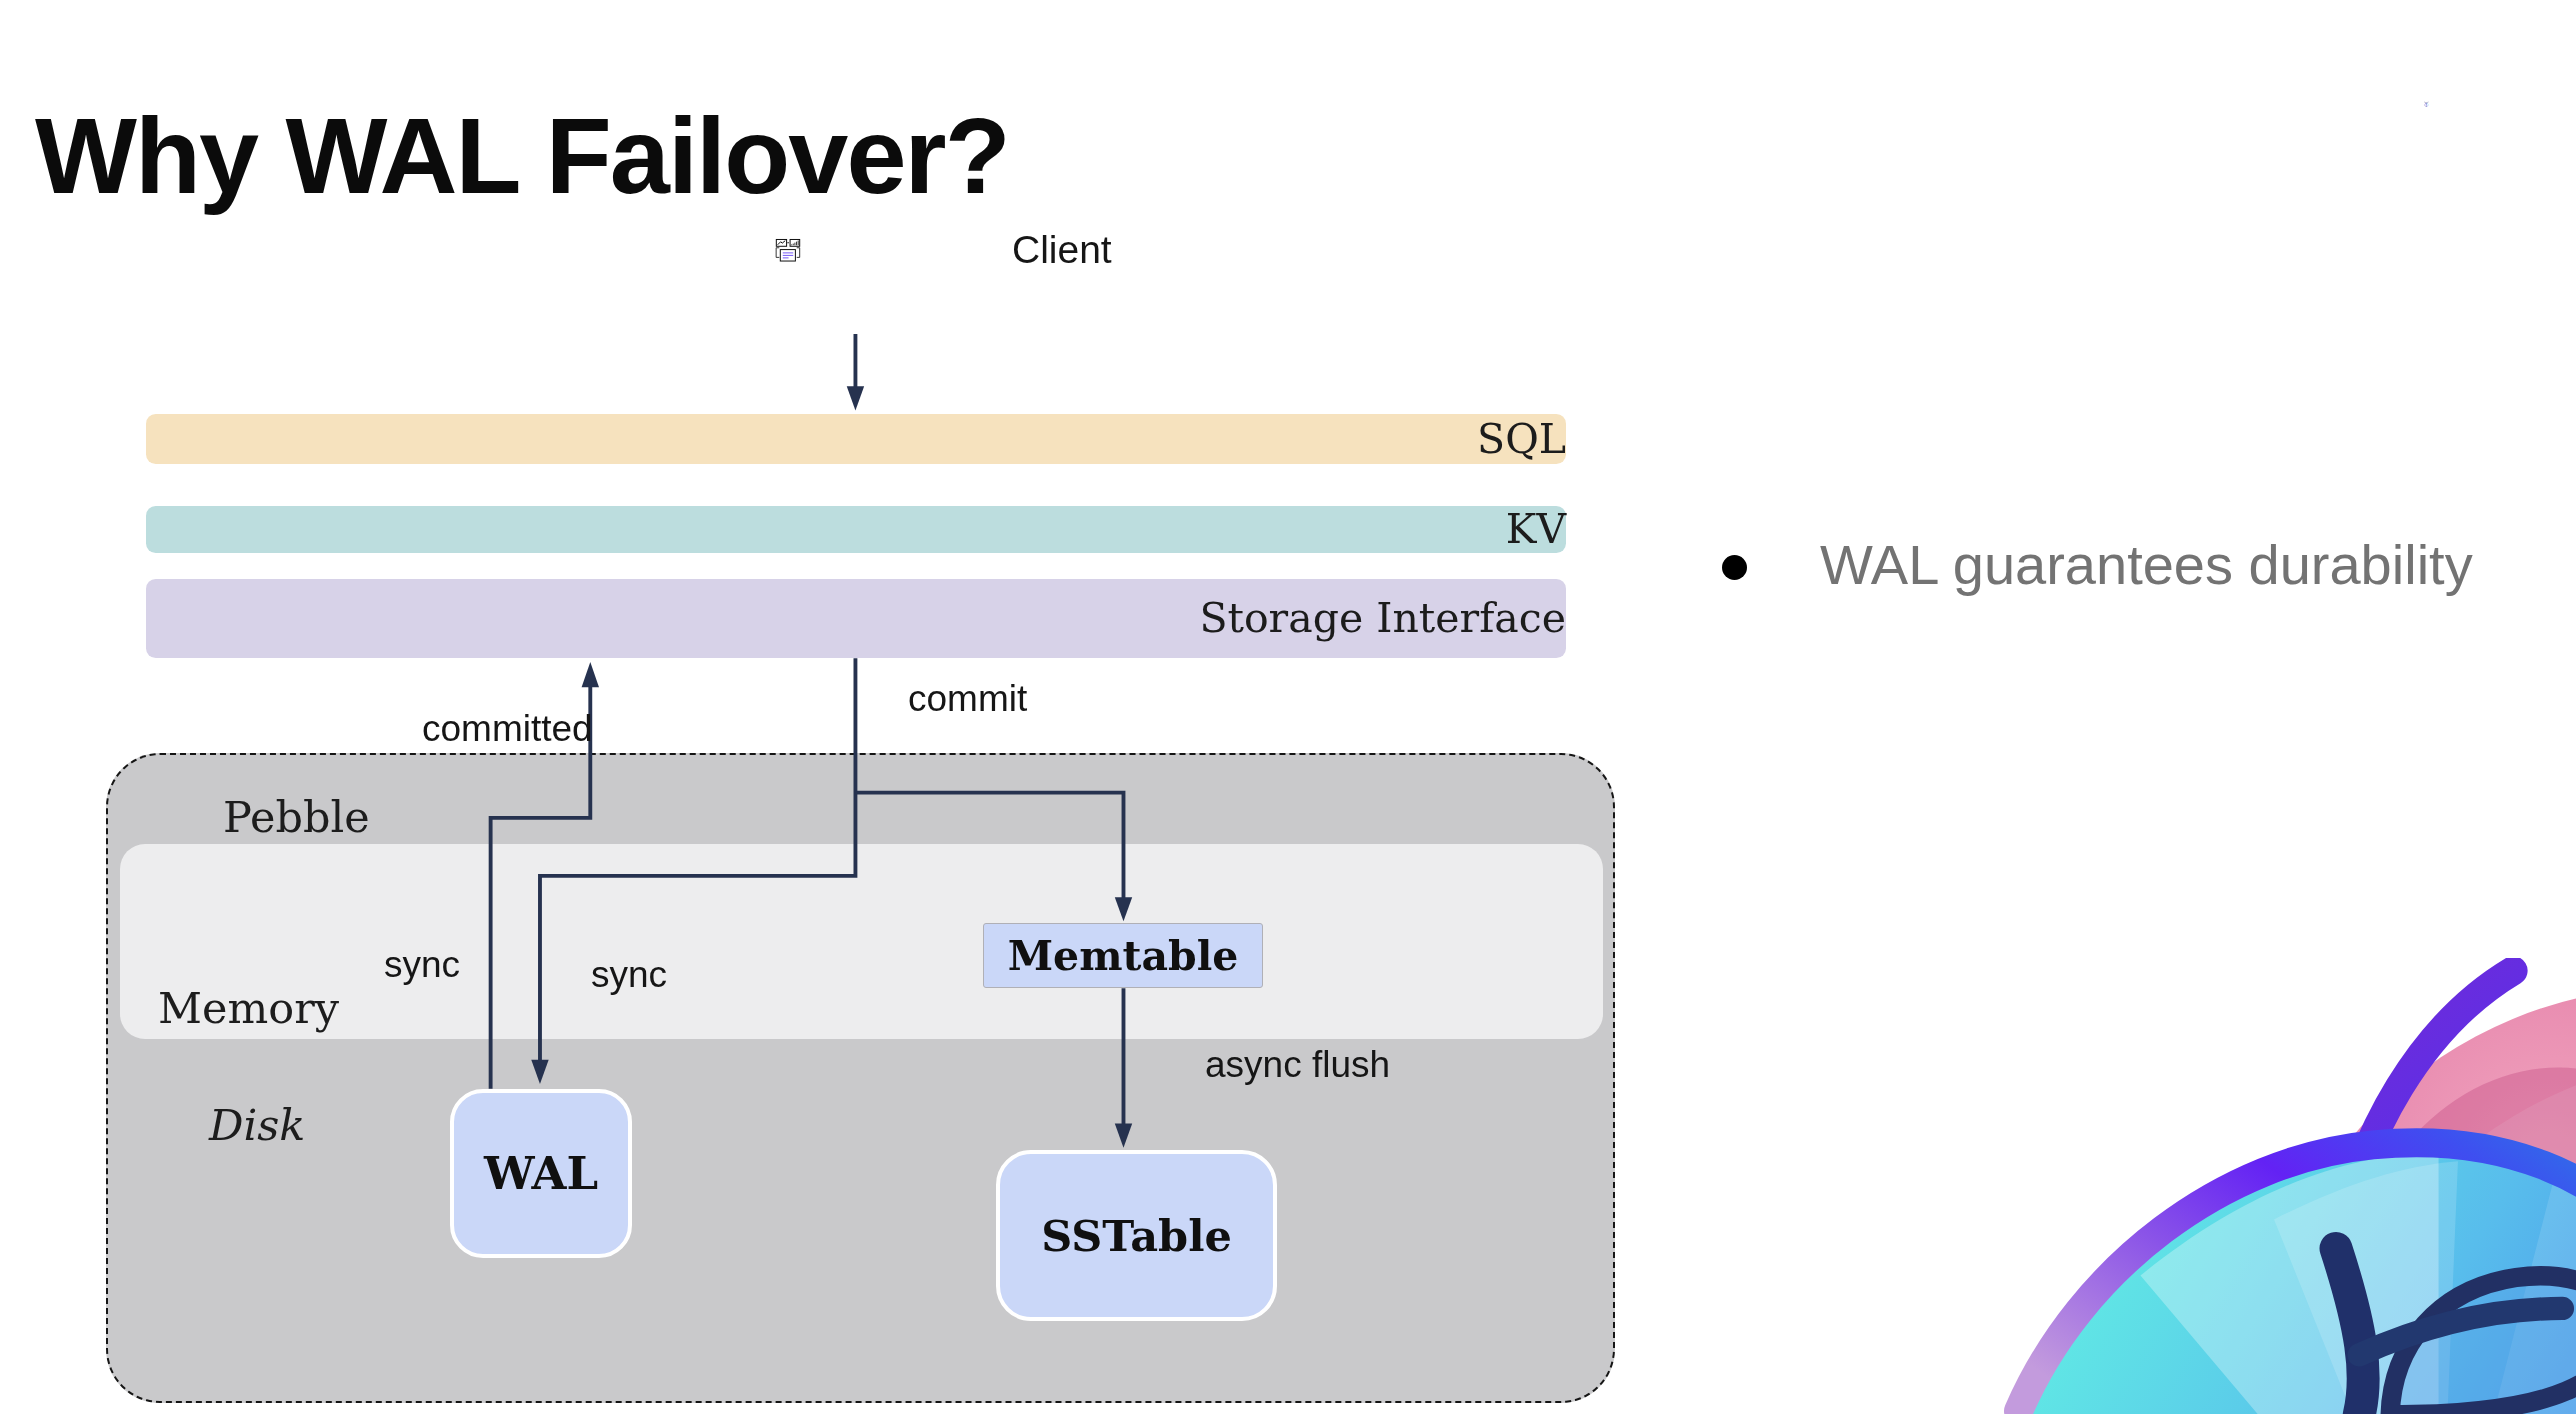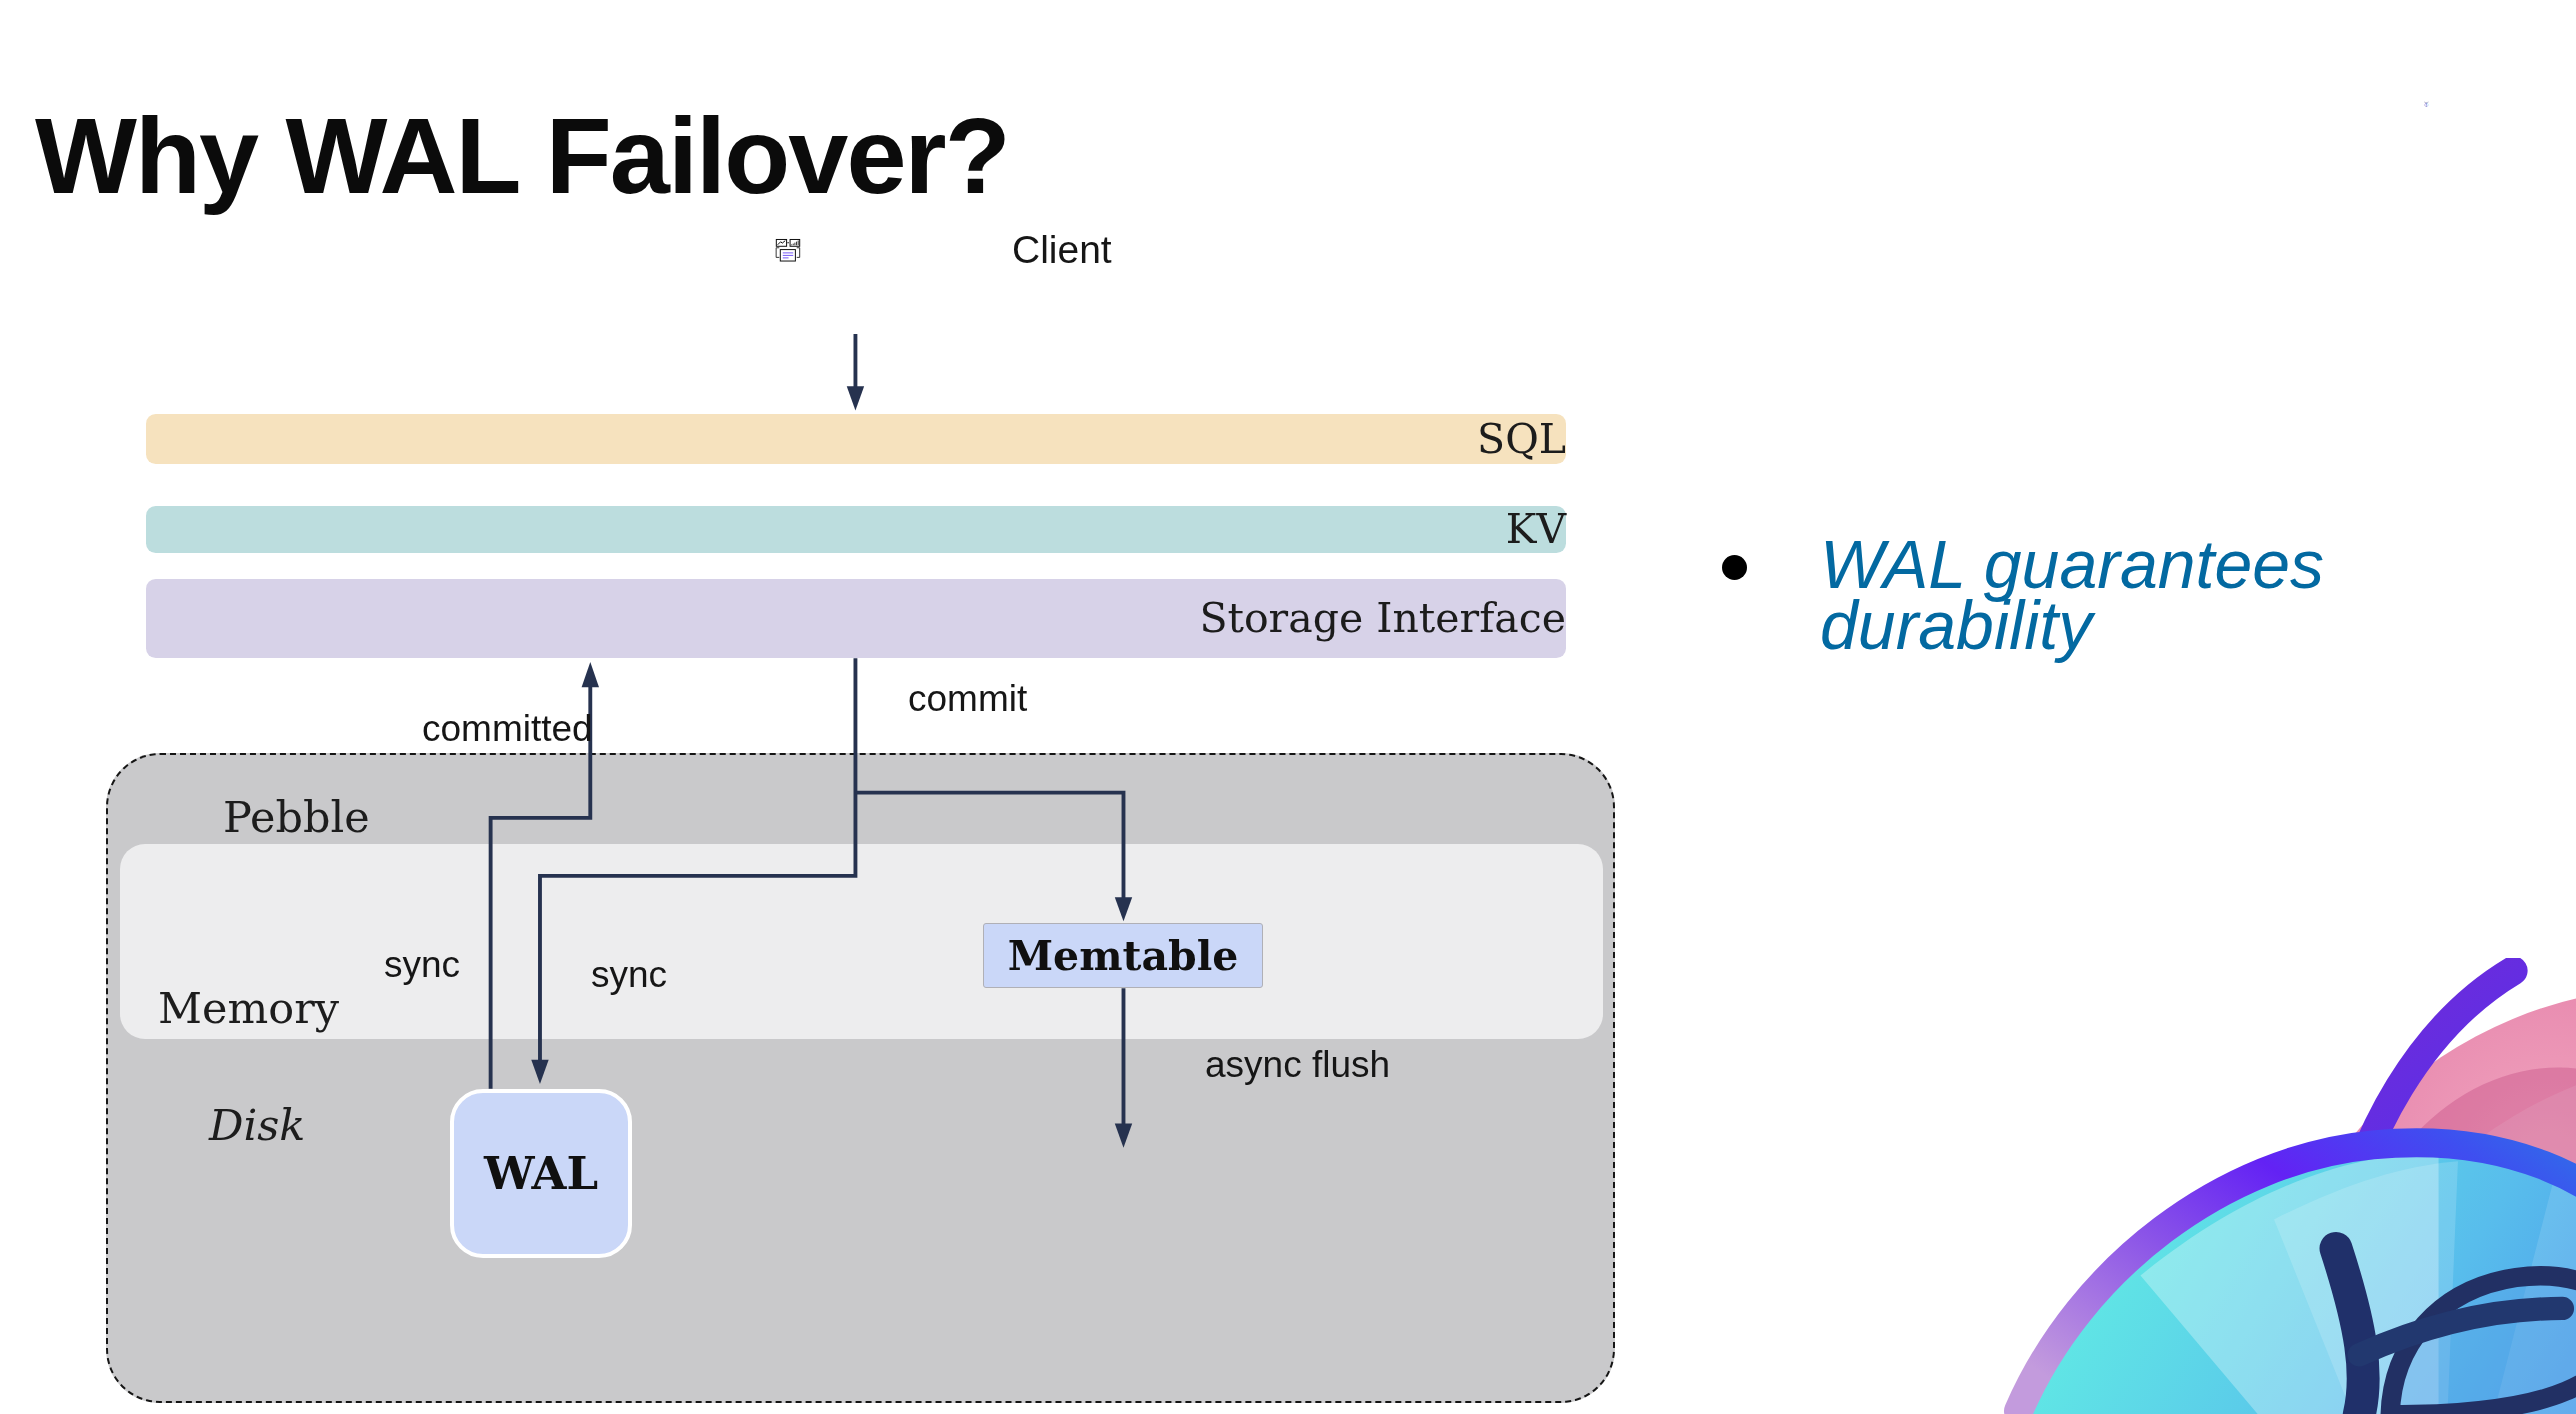--- a/index.html
+++ b/index.html
@@ -46,22 +46,22 @@
   .flowlabel{font-size:37px;color:#161616;font-family:"Liberation Sans",sans-serif;}
   .lbl-committed{left:422px;top:708px;}
   .lbl-commit{left:908px;top:678px;}
   .lbl-sync1{left:384px;top:944px;}
   .lbl-sync2{left:591px;top:954px;}
   .lbl-async{left:1205px;top:1044px;}
   .lbl-client{left:1012px;top:228px;font-size:39px;}
   
   .bullets{left:1709px;top:534px;width:774px;list-style:none;margin:0;padding:0;}
   .bullets li{
-    position:relative;padding-left:111px;width:735px;font-size:68px;line-height:61px;
-    color:#0369a1;margin-bottom:48px;font-style:italic;
+    position:relative;padding-left:111px;width:735px;font-size:56px;line-height:61px;
+    color:#737373;margin-bottom:48px;
   }
   .bullets li::before{
     content:"";position:absolute;left:12.6px;top:21px;width:25px;height:25px;border-radius:50%;
     background:#000;
   }
   svg{display:block;}
   .noptr{pointer-events:none;}
 </style>
 </head>
 <body>
@@ -151,20 +151,23 @@
       <polygon points="1161,1186 1152,1161 1170,1161"></polygon>
     </g>
   </svg>
 
   <div class="abs node node-wal">
     <span>WAL</span>
   </div>
   <div class="abs node node-memtable">
     <span>Memtable</span>
   </div>
+  <div class="abs node node-sstable">
+    <span>SSTable</span>
+  </div>
 
   <span class="abs flowlabel lbl-committed">committed</span>
   <span class="abs flowlabel lbl-commit">commit</span>
   <span class="abs flowlabel lbl-sync1">sync</span>
   <span class="abs flowlabel lbl-sync2">sync</span>
   <span class="abs flowlabel lbl-async">async flush</span>
 
   <ul class="abs bullets">
     <li>WAL guarantees durability</li>
   </ul>

